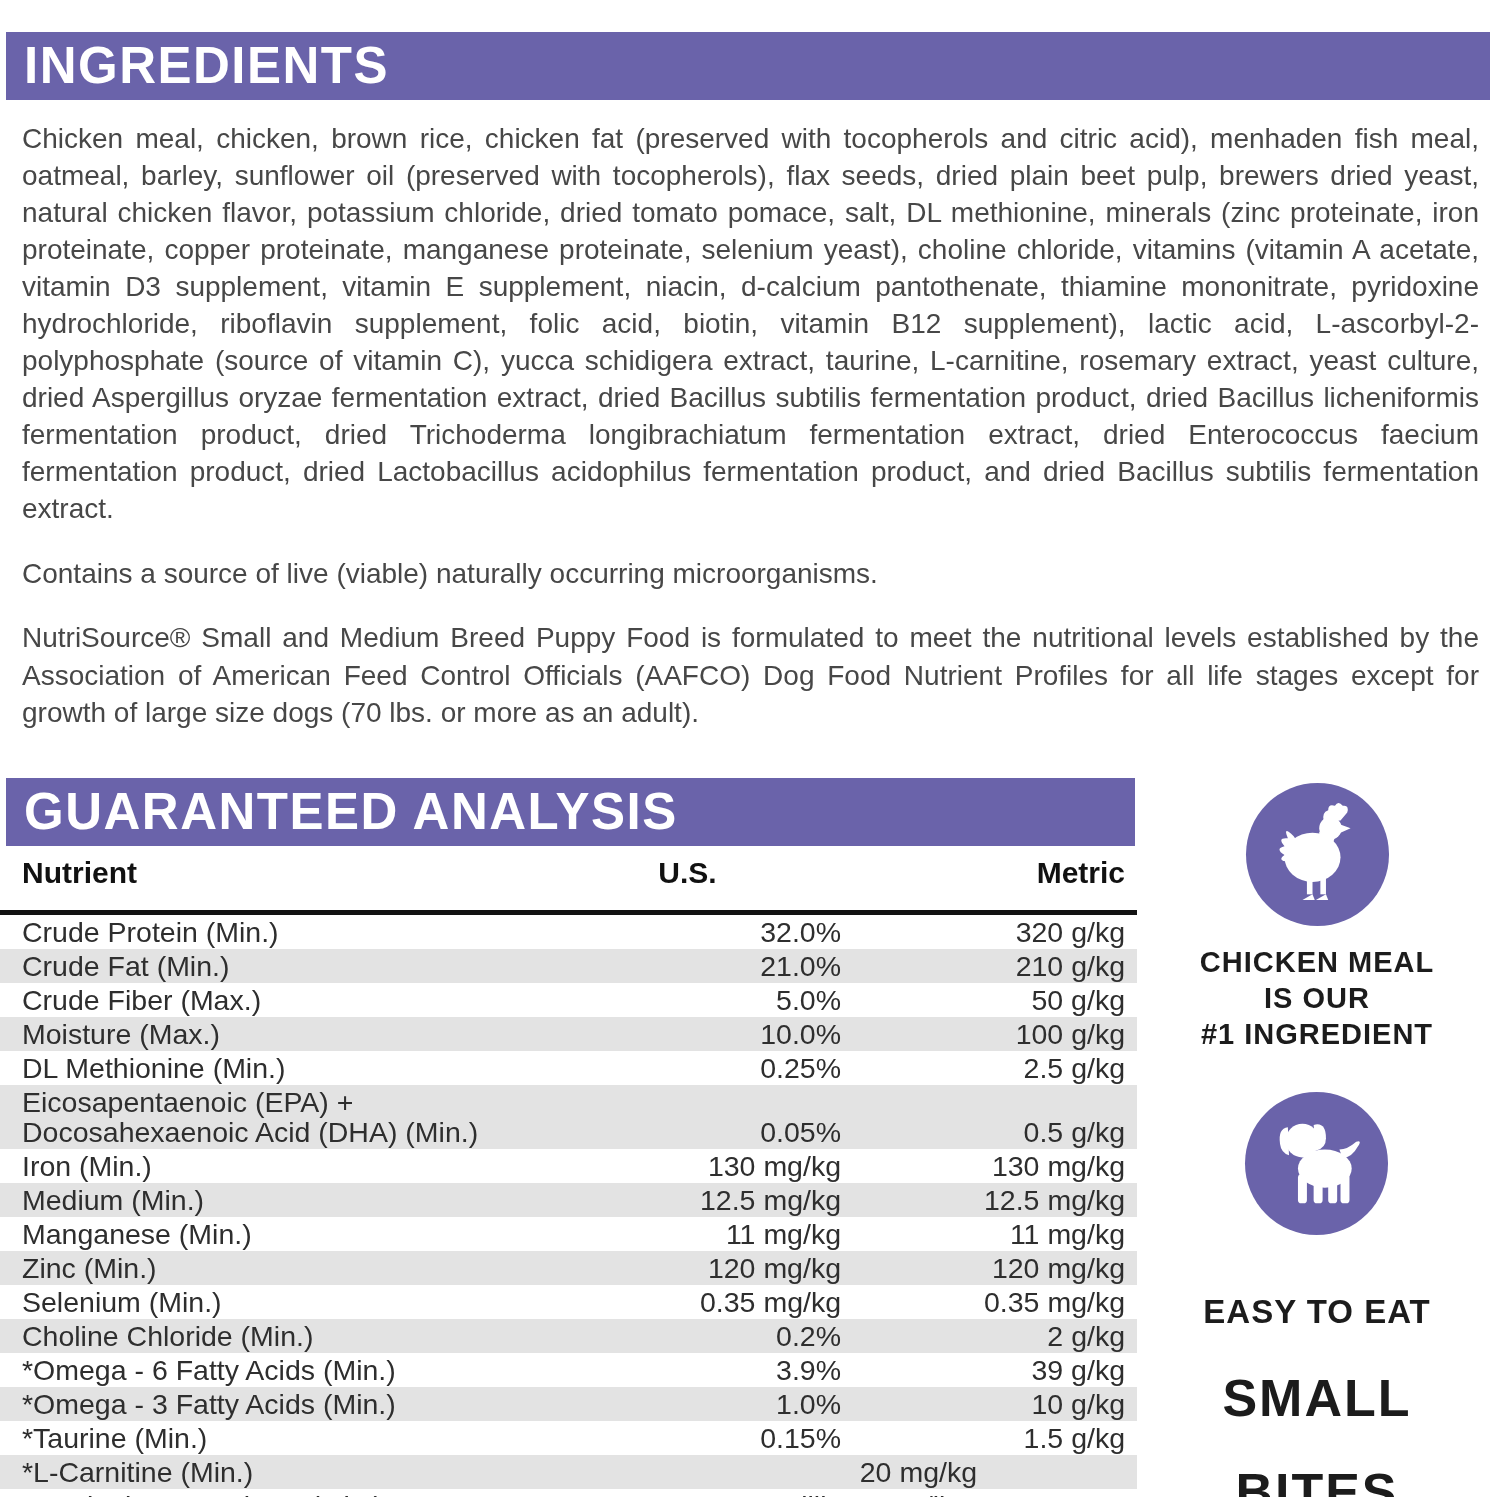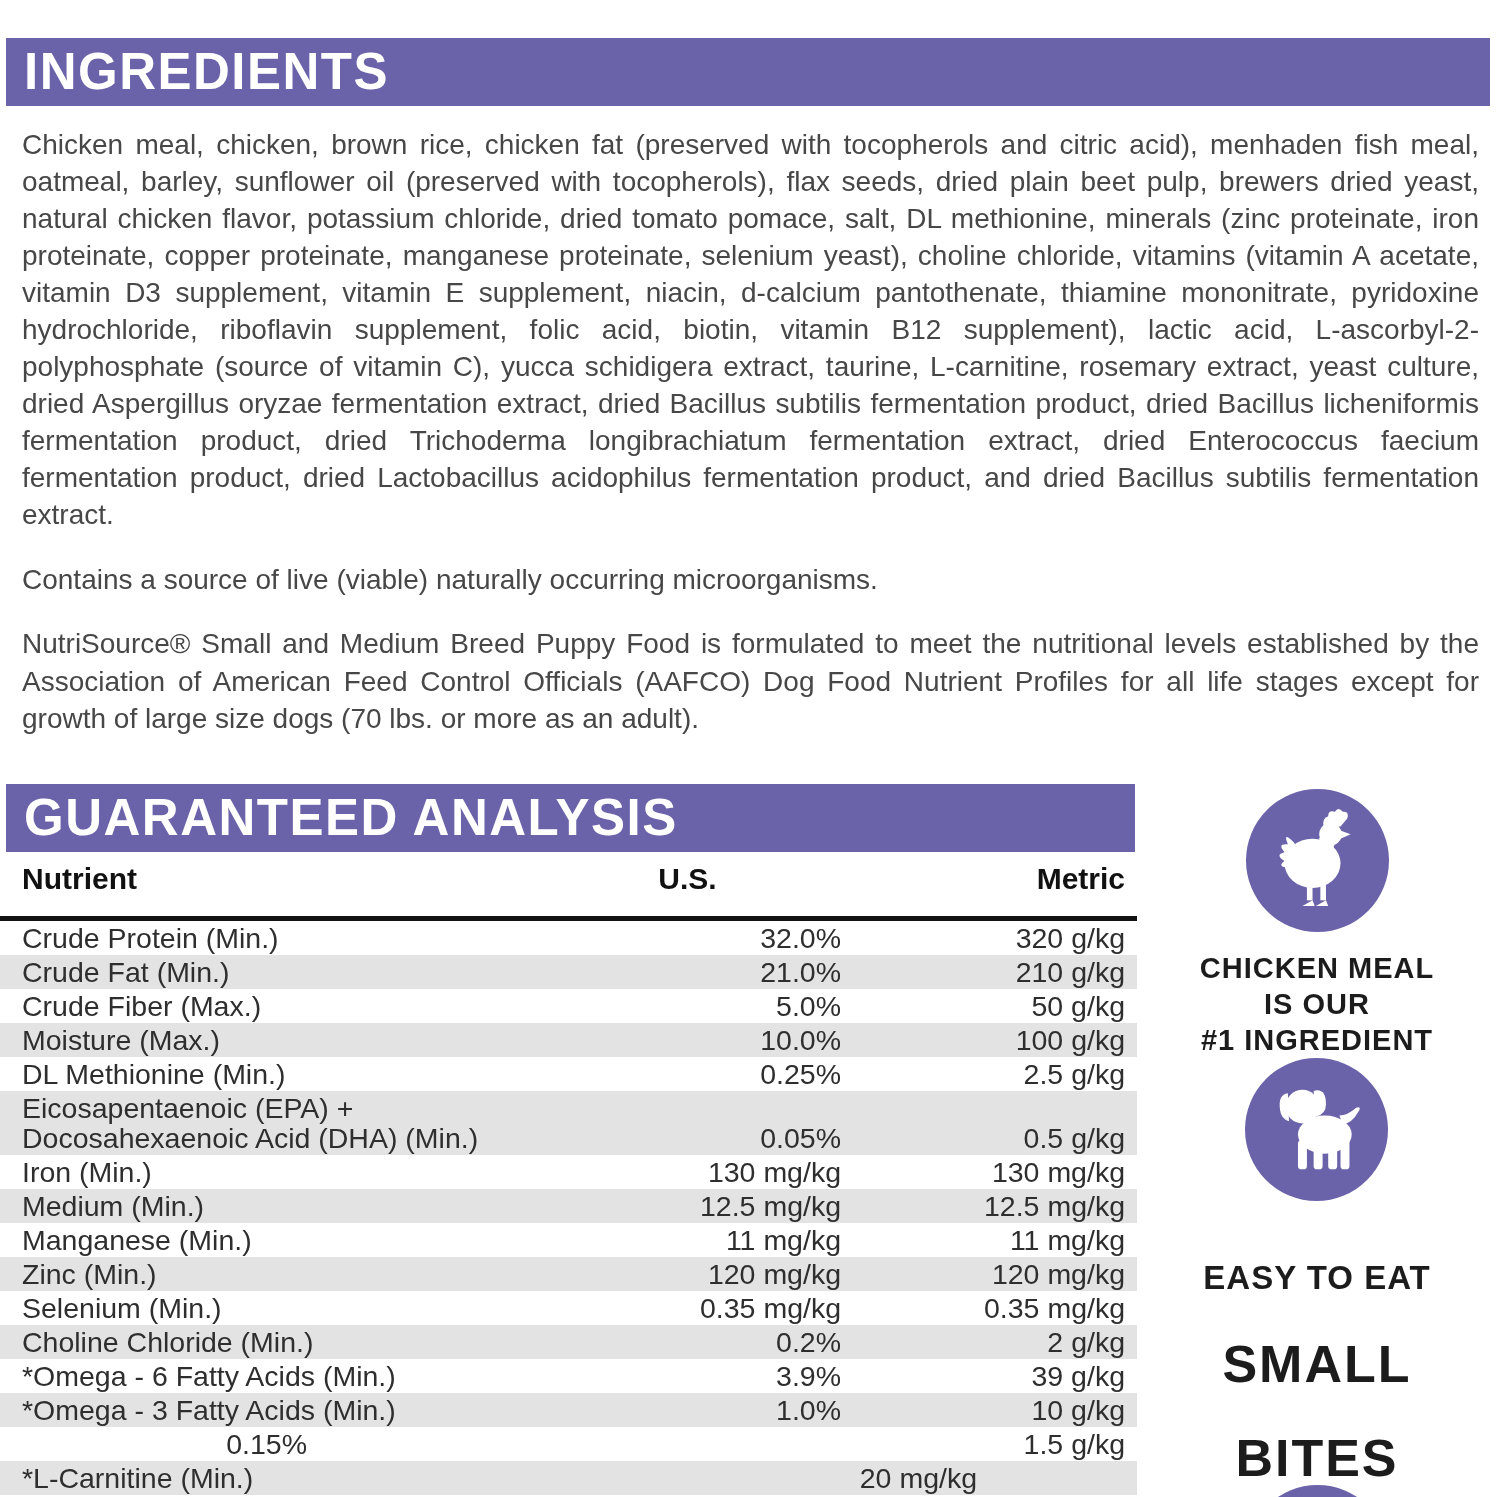--- a/index.html
+++ b/index.html
@@ -26,21 +26,21 @@
     color:#fff;
     font-weight:700;
     font-size:51px;
     letter-spacing:1.5px;
     line-height:68px;
     height:68px;
     padding-left:18px;
     white-space:nowrap;
     overflow:hidden;
   }
-  .ingredients-bar{margin:8px 7px 0 6px;}
+  .ingredients-bar{margin:2px 7px 0 6px;}
   .analysis-bar{margin-left:6px;width:1129px;}
 
   
   .ing-body{
     margin:20px 18px 0 22px;
     font-size:28px;
     line-height:37px;
     text-align:justify;
   }
   .ing-note{
@@ -103,21 +103,21 @@
   .ga-head .us{flex:0 0 307px;text-align:center;}
   .ga-head .metric{flex:1;text-align:right;padding-right:12px;}
 
   
   .badge{
     display:flex;
     flex-direction:column;
     align-items:center;
     text-align:center;
   }
-  .badge-chicken{}
+  .badge-chicken{margin-bottom:40px;}
   .badge-puppy{margin-bottom:0;gap:40px;}
   .badge-circle{
     width:143px;height:143px;
     border-radius:50%;
     background:var(--accent);
     display:flex;
     align-items:center;
     justify-content:center;
     margin-bottom:18px;
   }
@@ -236,20 +236,21 @@
               <div class="cell nutrient">*Omega - 6 Fatty Acids (Min.)</div>
               <div class="cell us">3.9%</div>
               <div class="cell metric">39 g/kg</div>
             </div>
             <div class="ga-row">
               <div class="cell nutrient">*Omega - 3 Fatty Acids (Min.)</div>
               <div class="cell us">1.0%</div>
               <div class="cell metric">10 g/kg</div>
             </div>
             <div class="ga-row">
+              <div class="cell nutrient">*Taurine (Min.)</div>
               <div class="cell us">0.15%</div>
               <div class="cell metric">1.5 g/kg</div>
             </div>
             <div class="ga-row">
               <div class="cell nutrient">*L-Carnitine (Min.)</div>
               <div class="cell us span2">20 mg/kg</div>
             </div>
             <div class="ga-row">
               <div class="cell nutrient">*Total Microorganisms (Min.)</div>
               <div class="cell us span2">100 million CFU/lb**</div>

